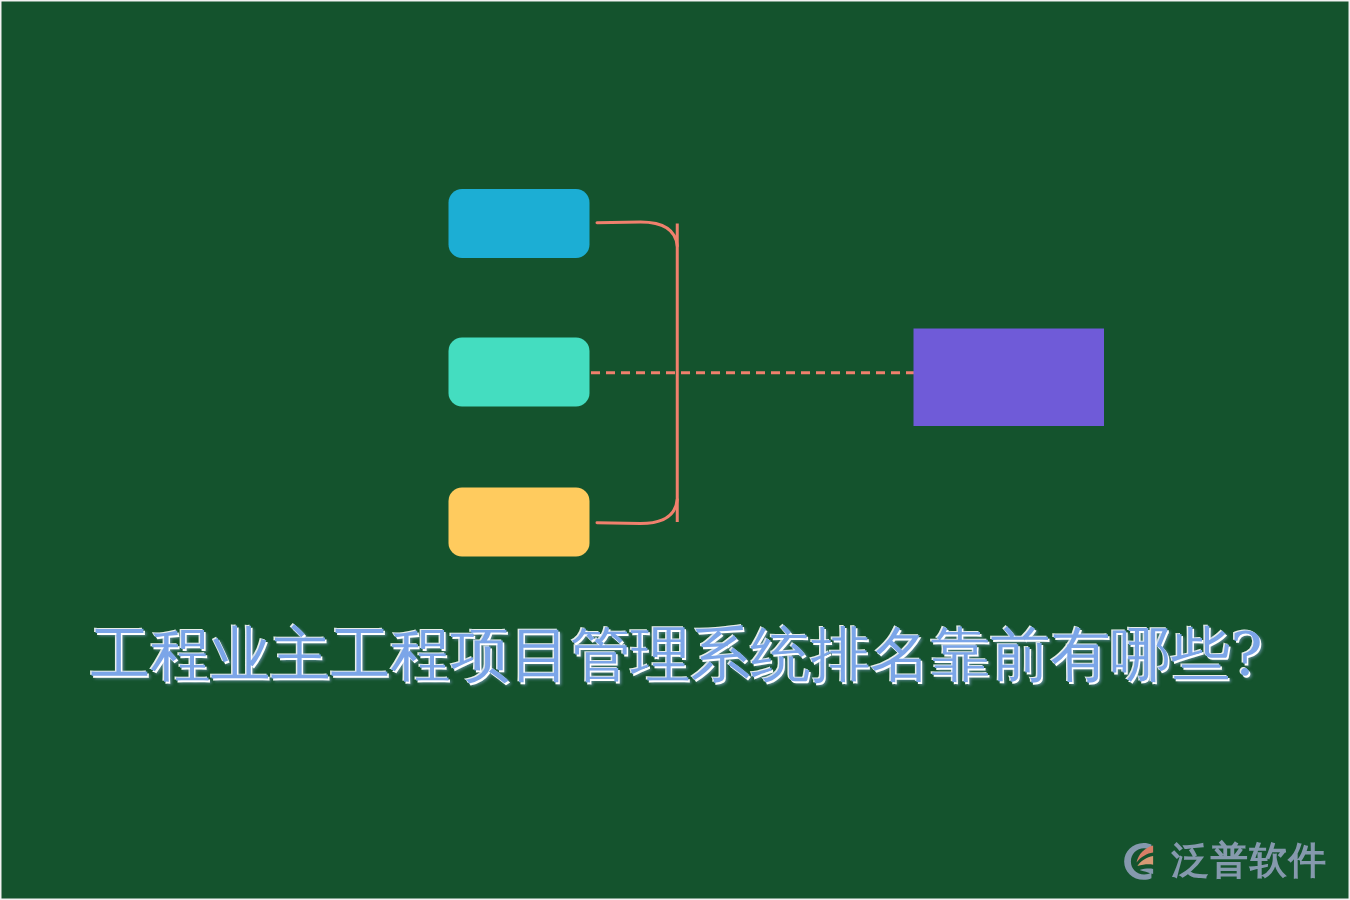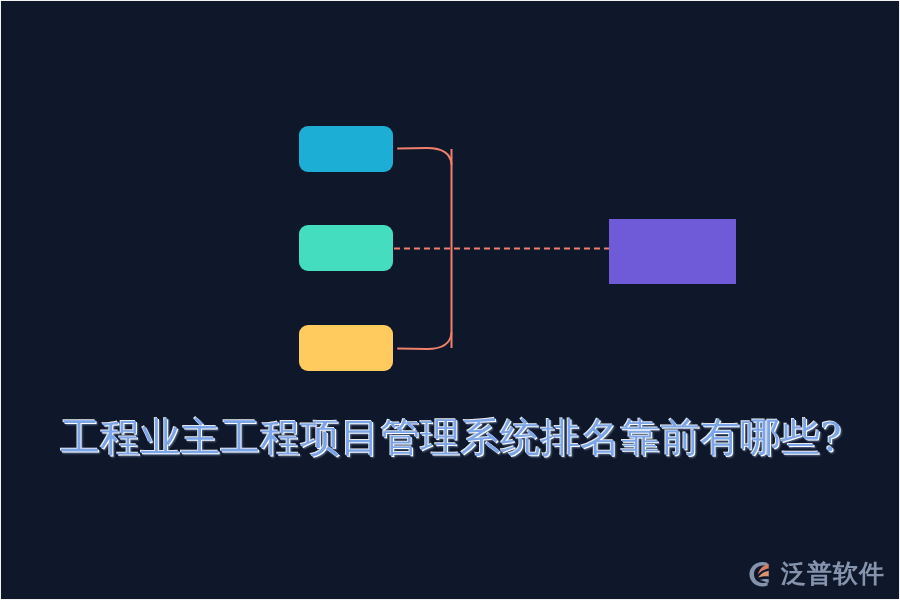--- a/index.html
+++ b/index.html
@@ -120,21 +120,21 @@
     font-weight: 700;
     color: #e8836b;
     letter-spacing: 0.4px;
     margin-top: -1px;
     margin-right: 1px;
   }
 </style>
 </head>
 <body>
 
-<div id="page" style="background: #0f172a;">
+<div id="page" style="background: #14532d;">
 
   <div id="diagram">
 
     <svg id="connectors" viewBox="0 0 900 400">
 
       <path id="c-trunk" d="M 450.5 148 L 450.5 347" fill="none" stroke="#f0806d" stroke-width="2" stroke-linecap="butt"></path>
 
       <path id="c-blue" d="M 397 147.5 L 426 147 Q 449 147 450.5 163" fill="none" stroke="#f0806d" stroke-width="2" stroke-linecap="round"></path>
 
       <path id="c-yellow" d="M 397 347.5 L 426 348 Q 449 348 450.5 332" fill="none" stroke="#f0806d" stroke-width="2" stroke-linecap="round"></path>

